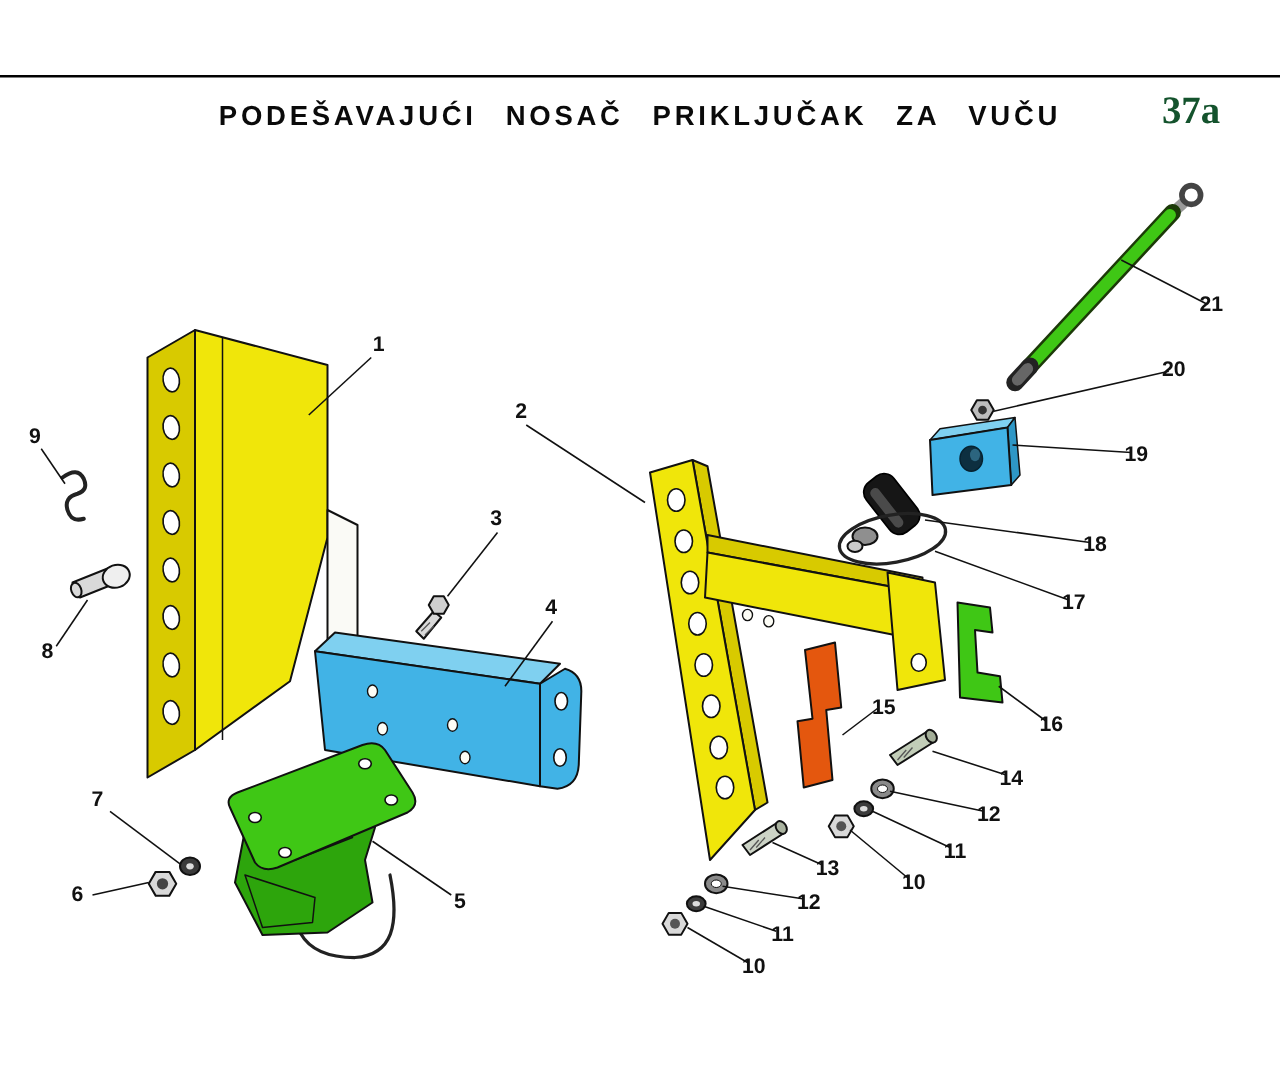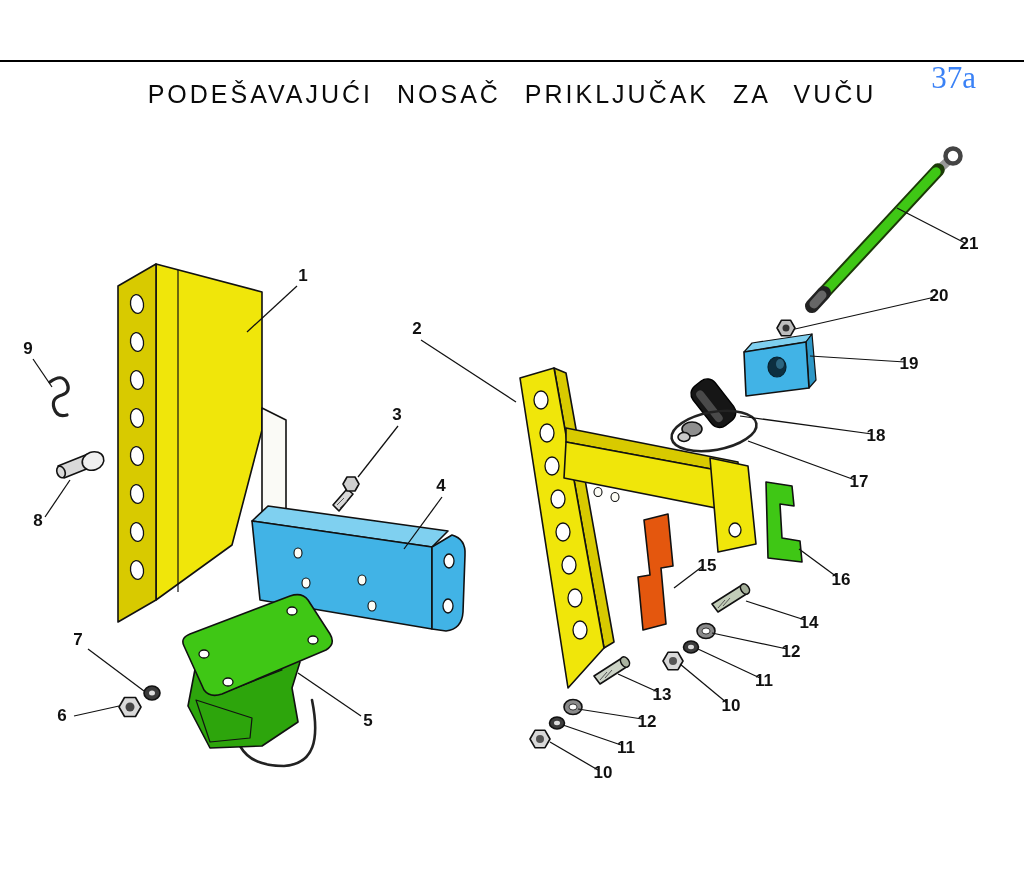--- a/index.html
+++ b/index.html
@@ -1,23 +1,23 @@
 <!DOCTYPE html>
 <html style="--c-yellow: #f0e60a; --c-blue: #41b3e6; --c-green: #3fc715; --c-orange: #e4570e; --c-outline: #111111;"><head>
 <meta charset="utf-8">
 <style>
   html,body{margin:0;padding:0;background:#ffffff;}
   .page{position:relative;width:1024px;height:871px;background:#fff;overflow:hidden;
         font-family:"Liberation Sans",sans-serif;}
   .top-rule{position:absolute;left:0;top:60px;width:1024px;height:2px;background:#000;}
   .title{position:absolute;left:0;top:80px;width:1024px;text-align:center;
-         font-size:25px;font-weight:normal;letter-spacing:3px;word-spacing:14px;color:#0a0a0a;
+         font-size:22px;font-weight:bold;letter-spacing:3px;word-spacing:14px;color:#0a0a0a;
          white-space:nowrap;}
-  .fig-num{position:absolute;top:60px;right:48px;font-family:"Liberation Serif",serif;
-           font-size:31px;font-weight:normal;color:#3b82f6;}
+  .fig-num{position:absolute;top:70px;right:48px;font-family:"Liberation Serif",serif;
+           font-size:31px;font-weight:bold;color:#14532d;}
   svg.diagram{position:absolute;left:0;top:0;}
   .ol{stroke:#111;stroke-width:1.6;stroke-linejoin:round;}
   .olt{stroke:#111;stroke-width:1.2;stroke-linejoin:round;}
   .yellow{fill:var(--c-yellow,#f0e60a);}
   .yellow2{fill:#d8ca00;}
   .blue{fill:var(--c-blue,#41b3e6);}
   .blue2{fill:#2e97c6;}
   .blue3{fill:#7fd0f0;}
   .green{fill:var(--c-green,#3fc715);}
   .green2{fill:#2da50c;}

